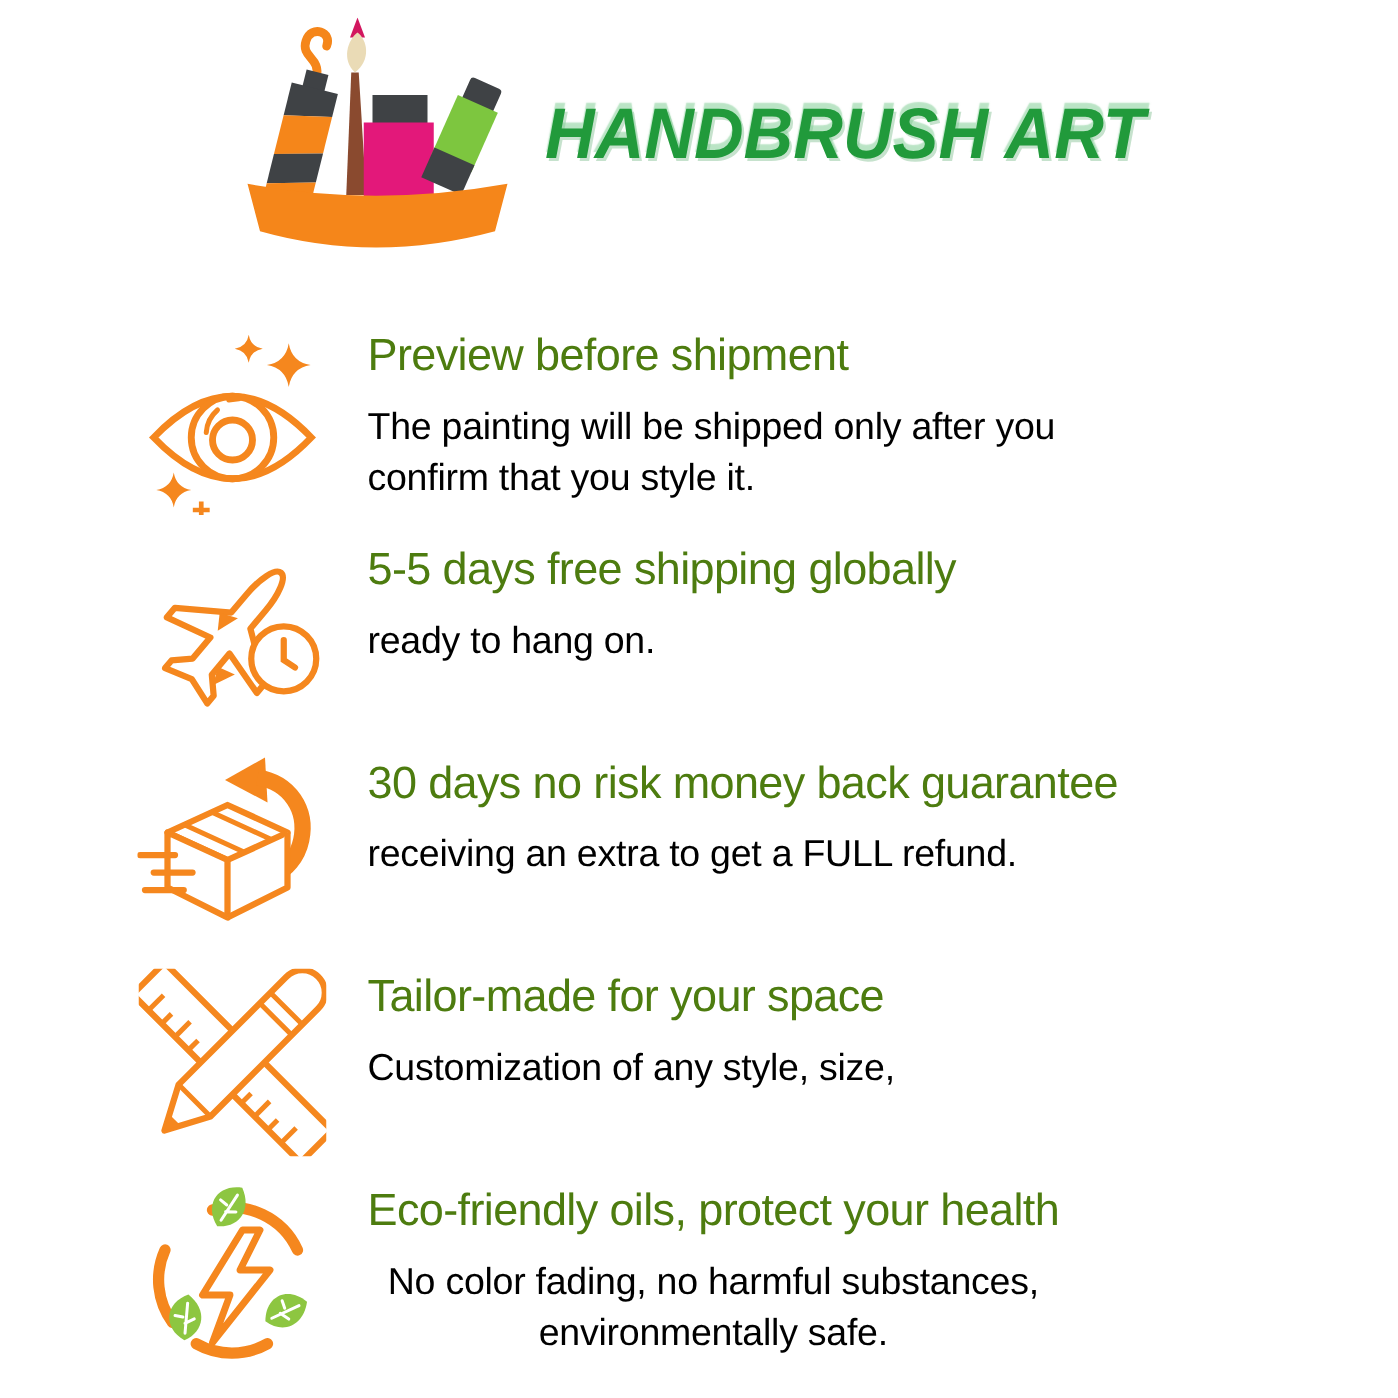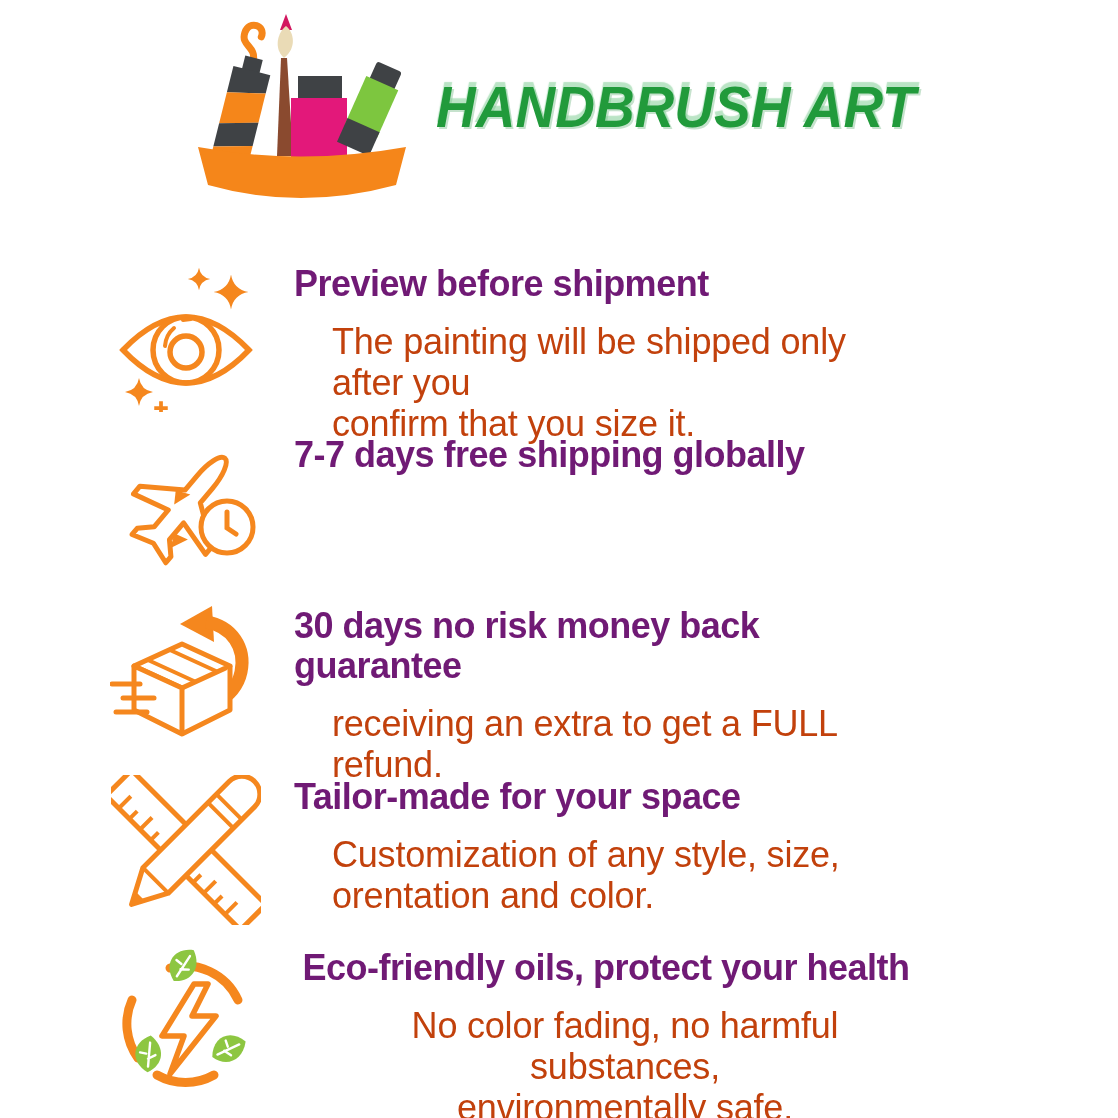--- a/index.html
+++ b/index.html
@@ -28,26 +28,26 @@
   .features { margin-top: 57px; }
   .feature { display: flex; align-items: flex-start; height: 171px; }
   .feature:last-child { height: auto; text-align: center; }
   .icon-box {
     flex: 0 0 160px; width: 160px; margin-left: 106px;
     display: flex; justify-content: center; align-items: flex-start;
   }
   .text-box { margin-left: 28px; padding-top: 0; }
   .feature-title {
     margin: 2px 0 17px 0;
-    font-size: 36px; line-height: 40px; font-weight: 700;
-    color: #701a75; letter-spacing: -0.5px;
+    font-size: 36px; line-height: 40px; font-weight: 400;
+    color: #4d7c0f; letter-spacing: -0.5px;
   }
   .feature-line {
-    font-size: 36px; line-height: 41px; font-weight: 400;
-    color: #c2410c; letter-spacing: -0.2px; margin-left: 38px;
+    font-size: 30px; line-height: 41px; font-weight: 400;
+    color: #000000; letter-spacing: -0.2px;
   }
 
   svg { display: block; }
 </style>
 </head>
 <body>
 
 <div class="page">
 
   <div class="header">
@@ -102,40 +102,41 @@
             <path transform="translate(88,17) scale(0.8)" d="M0,-14 Q2,-2 14,0 Q2,2 0,14 Q-2,2 -14,0 Q-2,-2 0,-14 Z"></path>
             <path transform="translate(120,30) scale(1.25)" d="M0,-14 Q2,-2 14,0 Q2,2 0,14 Q-2,2 -14,0 Q-2,-2 0,-14 Z"></path>
             <path transform="translate(28,130)" d="M0,-14 Q2,-2 14,0 Q2,2 0,14 Q-2,2 -14,0 Q-2,-2 0,-14 Z"></path>
             <path transform="translate(50,146) scale(0.75)" d="M-2.5,-9 L2.5,-9 L2.5,-2.5 L9,-2.5 L9,2.5 L2.5,2.5 L2.5,9 L-2.5,9 L-2.5,2.5 L-9,2.5 L-9,-2.5 L-2.5,-2.5 Z"></path>
           </g>
         </svg>
       </div>
       <div class="text-box">
         <h2 class="feature-title">Preview before shipment</h2>
         <div class="feature-line">The painting will be shipped only after you</div>
-        <div class="feature-line">confirm that you size it.</div>
+        <div class="feature-line">confirm that you style it.</div>
       </div>
     </div>
 
     <div class="feature">
       <div class="icon-box">
         <svg width="150" height="150" viewBox="0 0 150 150">
           <g transform="rotate(40 72 75)">
             <path d="M72,10 C78,10 82,25 82,41 L82,60 L119,86 L119,96 L82,86 L82,108
                      L94,120 L94,128 L72,121 L50,128 L50,120 L62,108 L62,86 L25,96
                      L25,86 L62,60 L62,41 C62,25 66,10 72,10 Z" fill="#ffffff" stroke="#F5871E" stroke-width="5" stroke-linejoin="round"></path>
             <polygon points="55,66 69,60 63,78" fill="#F5871E"></polygon>
             <polygon points="82,100 96,96 88,114" fill="#F5871E"></polygon>
           </g>
           <circle cx="116" cy="94" r="26" fill="#ffffff" stroke="#F5871E" stroke-width="5"></circle>
           <path d="M116,79 L116,95 L125,101" fill="none" stroke="#F5871E" stroke-width="5" stroke-linecap="round"></path>
         </svg>
       </div>
       <div class="text-box">
-        <h2 class="feature-title">7-7 days free shipping globally</h2>
+        <h2 class="feature-title">5-5 days free shipping globally</h2>
+        <div class="feature-line">ready to hang on.</div>
       </div>
     </div>
 
     <div class="feature">
       <div class="icon-box">
         <svg width="152" height="152" viewBox="0 0 152 152">
           <polygon points="102,2 70,20 104,38" fill="#F5871E"></polygon>
           <path d="M96,18 C122,22 136,44 131,68 C128,82 119,92 108,97" fill="none" stroke="#F5871E" stroke-width="13" stroke-linecap="butt"></path>
           <g fill="#ffffff" stroke="#F5871E" stroke-width="5" stroke-linejoin="round">
             <path d="M24,62 L72,40 L120,62 L72,84 Z"></path>
@@ -179,21 +180,20 @@
           <g transform="rotate(45 75 75)">
             <path d="M57,-4 A18,18 0 0 1 93,-4 L93,118 L75,152 L57,118 Z" fill="#ffffff" stroke="#F5871E" stroke-width="5" stroke-linejoin="round"></path>
             <path d="M57,14 L93,14 M57,26 L93,26 M57,118 L93,118" fill="none" stroke="#F5871E" stroke-width="4"></path>
             <polygon points="69,140 81,140 75,152" fill="#F5871E"></polygon>
           </g>
         </svg>
       </div>
       <div class="text-box">
         <h2 class="feature-title">Tailor-made for your space</h2>
         <div class="feature-line">Customization of any style, size,</div>
-        <div class="feature-line">orentation and color.</div>
       </div>
     </div>
 
     <div class="feature">
       <div class="icon-box">
         <svg width="152" height="152" viewBox="0 0 152 152">
           <g stroke="#F5871E" stroke-width="9" fill="none" stroke-linecap="round">
             <path d="M60,22 A58,58 0 0 1 128,54"></path>
             <path d="M22,54 A58,58 0 0 0 28,112"></path>
             <path d="M47,129 A58,58 0 0 0 104,129"></path>

